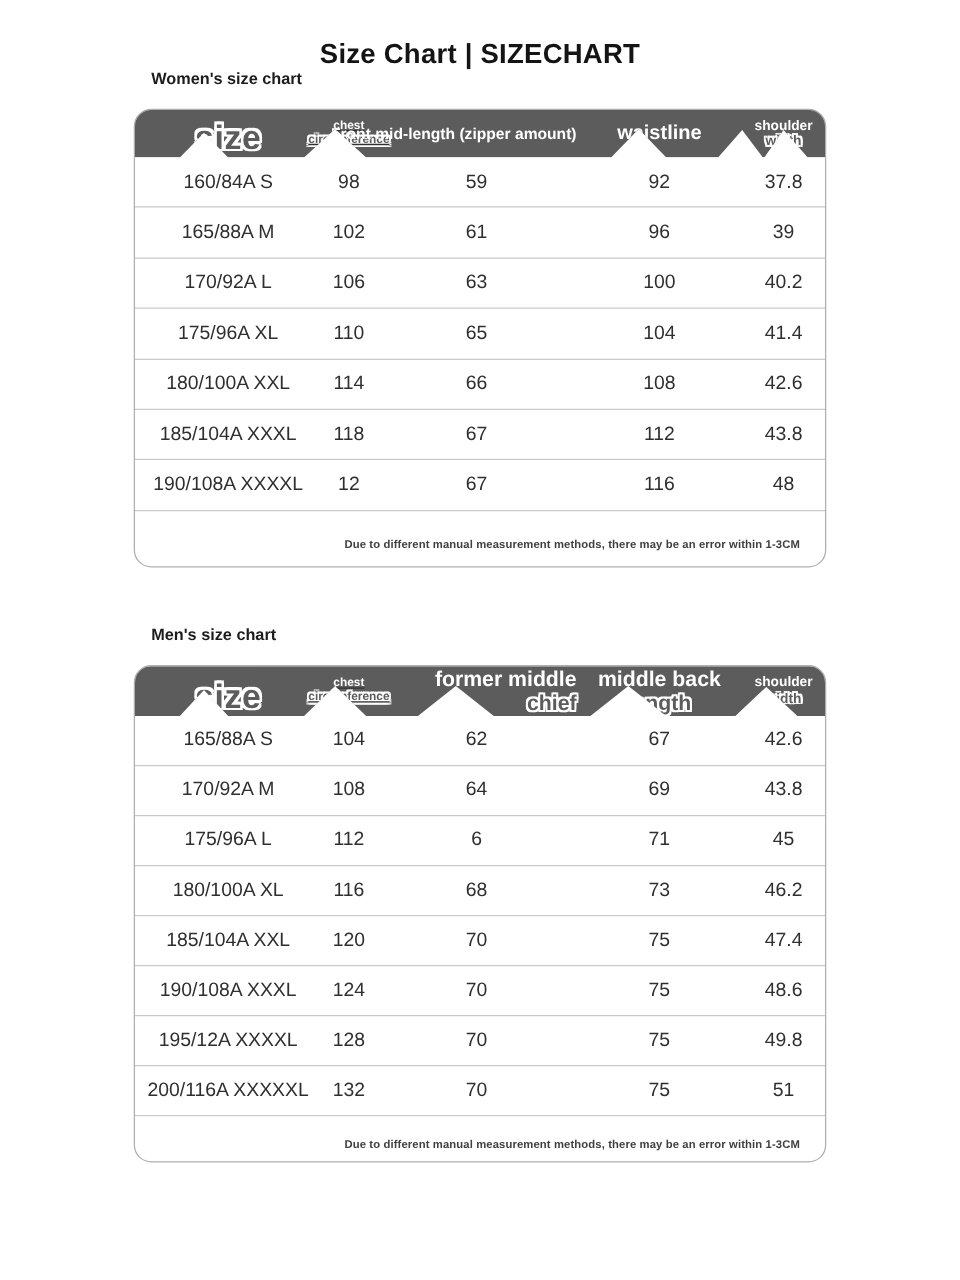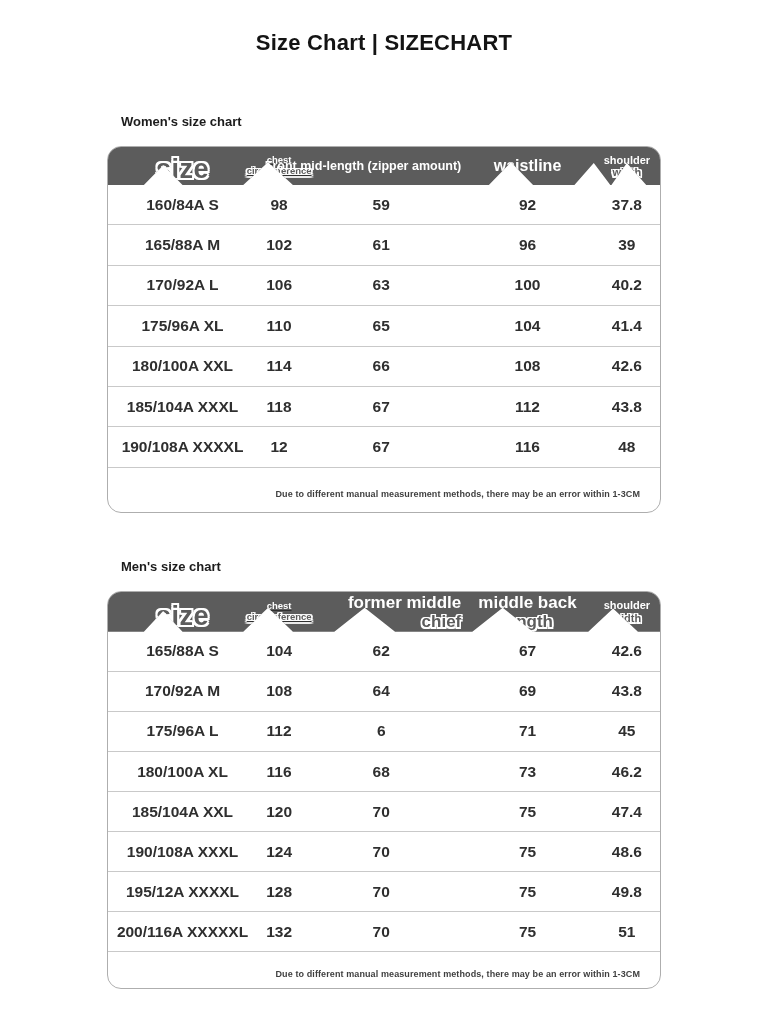--- a/index.html
+++ b/index.html
@@ -15,21 +15,21 @@
 
   .page-title {
     margin: 0; padding-top: 29px;
     text-align: center;
     font-size: 22px; line-height: 27px;
     font-weight: 700; color: #141414;
     letter-spacing: 0.2px;
   }
 
   .section { width: 554px; margin: 0 auto; }
-  .section.women { margin-top: 59px; }
+  .section.women { }
   .section.men   { margin-top: 47px; }
 
   .section-label {
     font-size: 13px; font-weight: 700; color: #1c1c1c;
     margin: 0 0 17px 14px; line-height: 14px;
   }
 
   .chart-table {
     border: 1px solid #aeaeae;
     border-radius: 14px;
@@ -87,21 +87,20 @@
     text-shadow:
       -2px -2px 0 #fff, -2px 0 0 #fff, -2px 2px 0 #fff,
        0 -2px 0 #fff,  0 2px 0 #fff,
        2px -2px 0 #fff, 2px 0 0 #fff, 2px 2px 0 #fff;
   }
 
   
   .trow {
     display: flex; align-items: center;
     border-bottom: 1px solid #c9c9c9;
-    font-weight: bold;
   }
   .women .trow { height: 40.4px; }
   .men   .trow { height: 40.1px; }
   .tcell {
     text-align: center;
     font-size: 15.5px; color: #2f2f2f;
     white-space: nowrap;
   }
   .tcell:nth-child(1) { width: 27%; }
   .tcell:nth-child(2) { width: 8%; }

